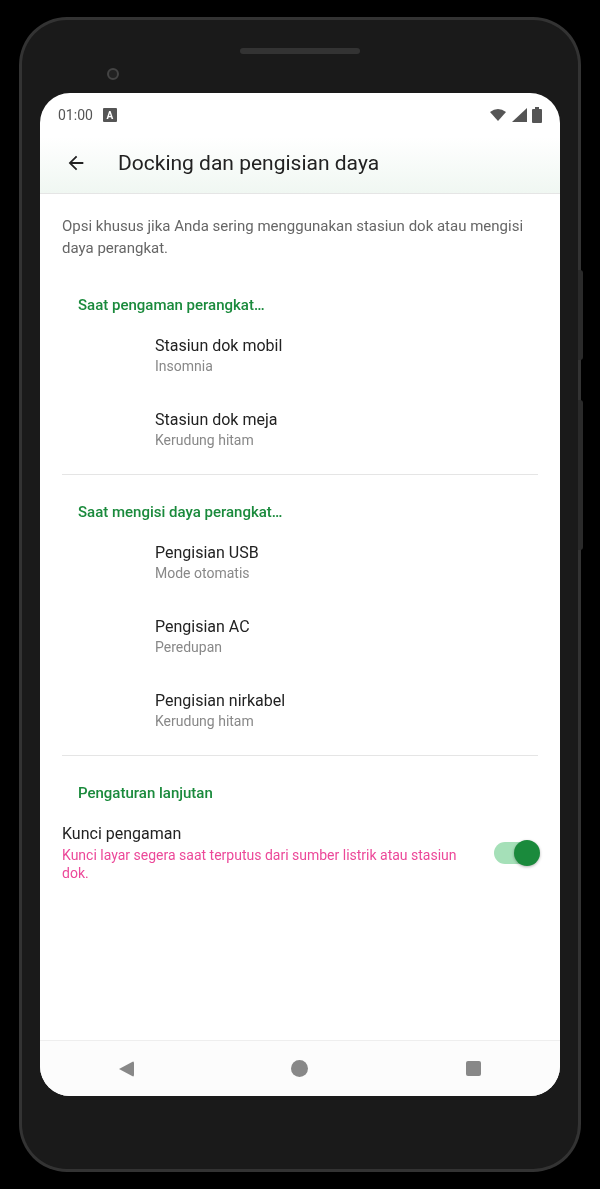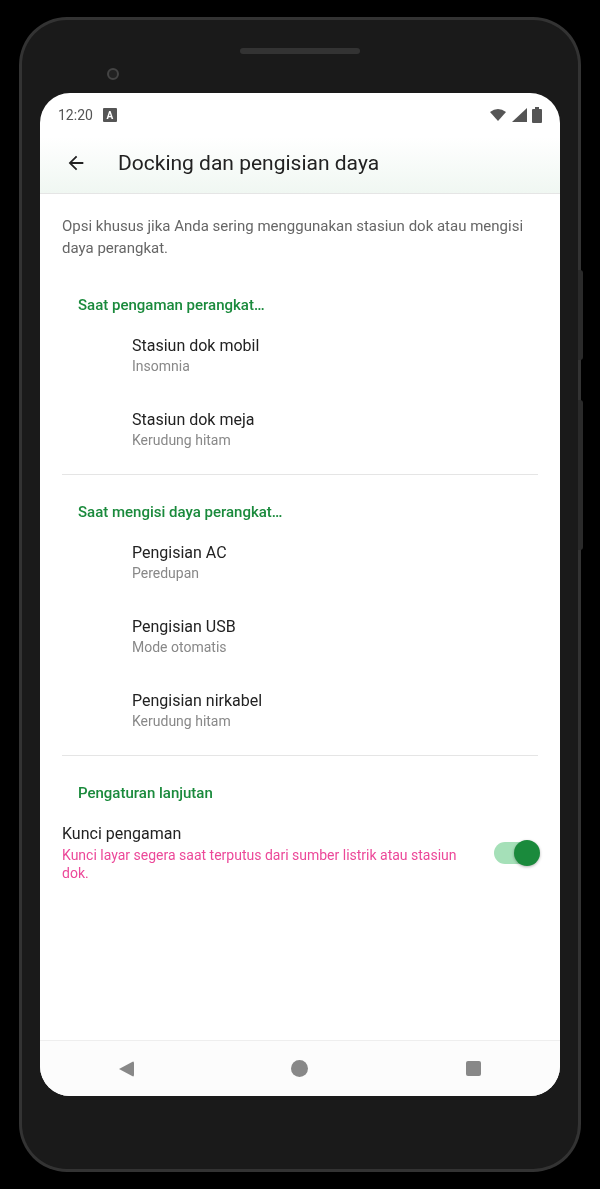--- a/index.html
+++ b/index.html
@@ -105,21 +105,21 @@
     font-size: 15px;
     line-height: 1.45;
   }
   .section-header {
     color: #1a8a3c;
     font-weight: 500;
     font-size: 15px;
     padding: 28px 22px 4px 38px;
   }
   .pref-item {
-    padding: 18px 22px 18px 92px;
+    padding: 18px 22px 18px 115px;
     cursor: pointer;
   }
   .pref-title {
     font-size: 16px;
     color: #222;
     margin-bottom: 3px;
   }
   .pref-sub {
     font-size: 14px;
     color: #888;
@@ -181,21 +181,21 @@
 <div class="phone-frame">
   <div class="side-button side-btn-1"></div>
   <div class="side-button side-btn-2"></div>
   <div class="speaker"></div>
   <div class="camera"></div>
 
   <div class="screen">
 
     <div class="status-bar">
       <div class="status-left">
-        <span>12:20</span>
+        <span>01:00</span>
         <span class="status-a-icon">A</span>
       </div>
       <div class="status-right">
         <span>
           <svg width="18" height="14" viewBox="0 0 18 14">
               <path d="M9 13 L1 4 Q9 -2 17 4 Z" fill="#555"></path>
             </svg>
         </span>
         <span>
           <svg width="15" height="14" viewBox="0 0 15 14">
@@ -234,27 +234,27 @@
       <div class="pref-item">
         <div class="pref-title">Stasiun dok meja</div>
         <div class="pref-sub">Kerudung hitam</div>
       </div>
 
       <div class="divider"></div>
 
       <div class="section-header">Saat mengisi daya perangkat…</div>
 
       <div class="pref-item">
+        <div class="pref-title">Pengisian USB</div>
+        <div class="pref-sub">Mode otomatis</div>
+      </div>
+
+      <div class="pref-item">
         <div class="pref-title">Pengisian AC</div>
         <div class="pref-sub">Peredupan</div>
-      </div>
-
-      <div class="pref-item">
-        <div class="pref-title">Pengisian USB</div>
-        <div class="pref-sub">Mode otomatis</div>
       </div>
 
       <div class="pref-item">
         <div class="pref-title">Pengisian nirkabel</div>
         <div class="pref-sub">Kerudung hitam</div>
       </div>
 
       <div class="divider"></div>
 
       <div class="section-header">Pengaturan lanjutan</div>

